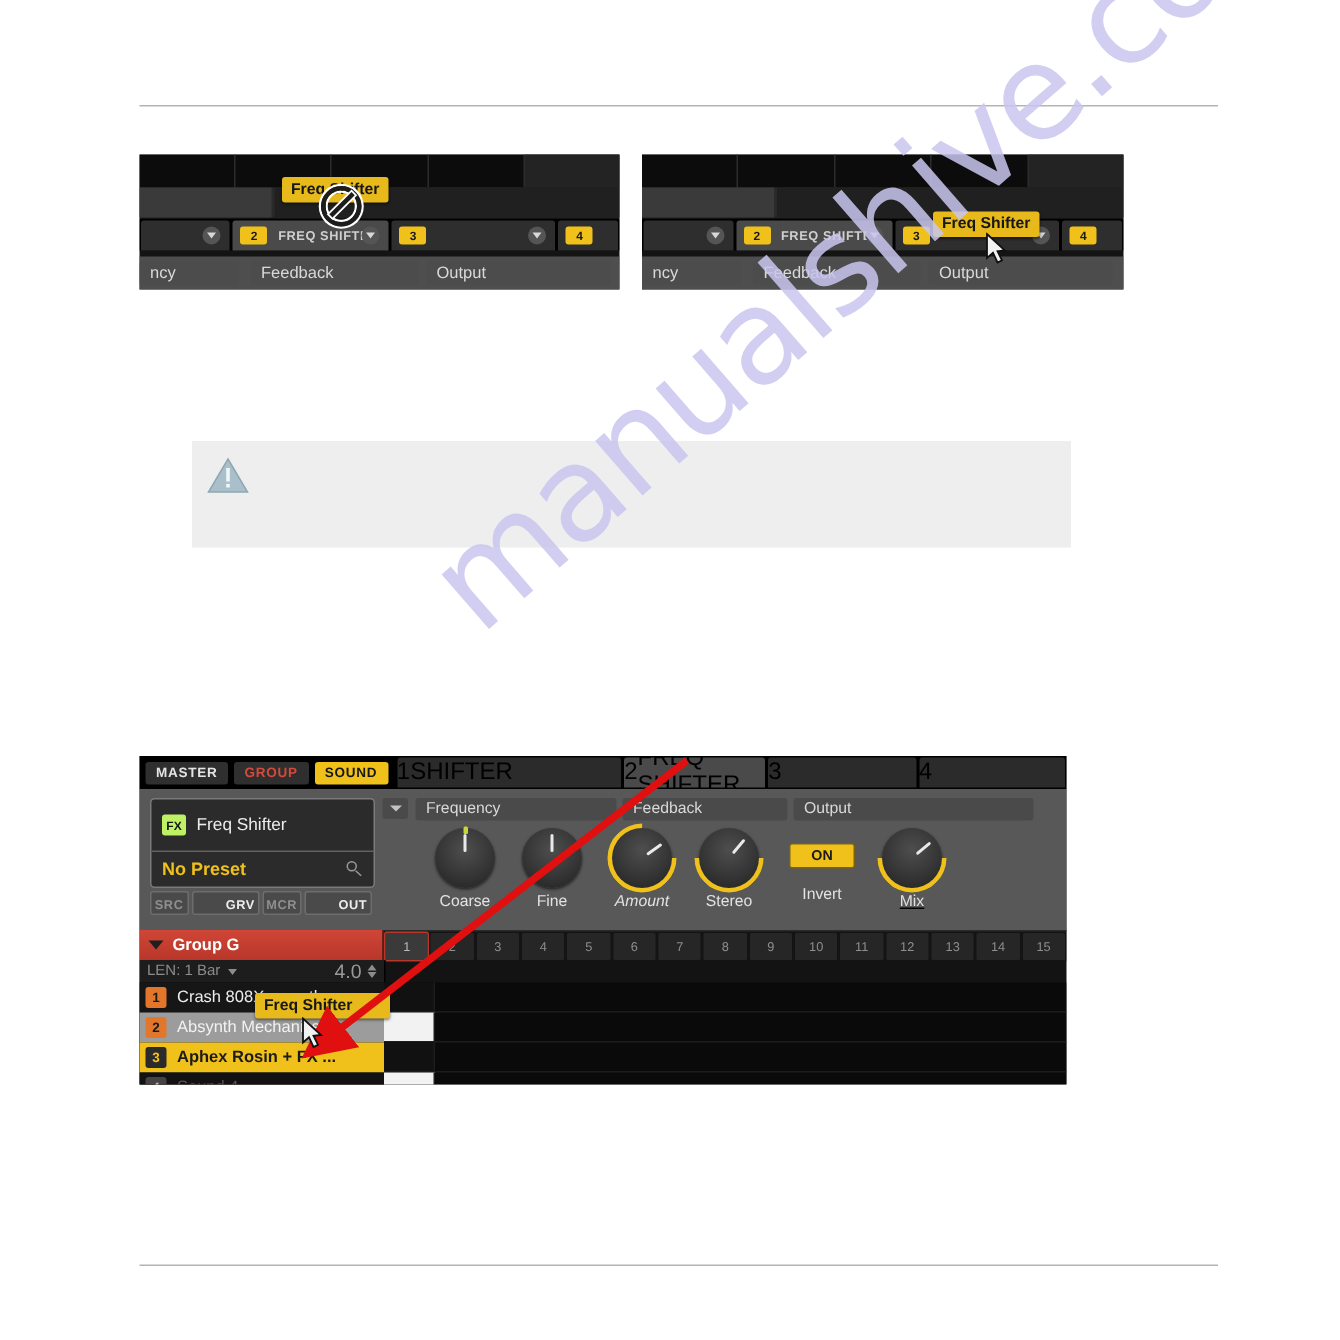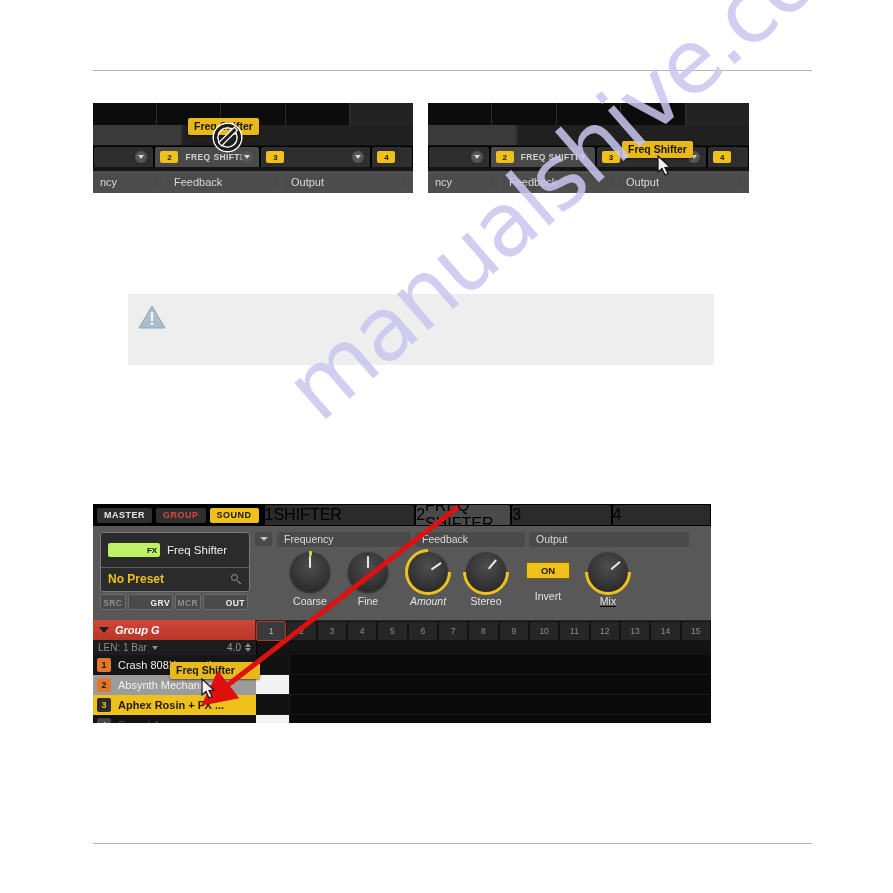--- a/index.html
+++ b/index.html
@@ -158,21 +158,21 @@
 
   .m-body{position:absolute;left:0;top:22px;width:100%;height:94px;background:#585858;}
   .fxbox{
     position:absolute;left:7px;top:6px;width:148px;height:58px;
     background:#2b2b2b;border:1px solid #7a7a7a;border-radius:3px;
   }
   .fxbox .row1{display:flex;align-items:center;height:34px;padding-left:7px;}
   .fxtag{
     width:16px;height:14px;background:#bef264;color:#151515;
     font-size:8px;font-weight:bold;border-radius:2px;
-    display:flex;align-items:center;justify-content:center;padding-left:36px;
+    display:flex;align-items:center;justify-content:center;
   }
   .fxname{color:#ededed;font-size:11.5px;margin-left:7px;}
   .fxbox .row2{
     height:22px;border-top:1px solid #606060;
     display:flex;align-items:center;padding:0 7px;
     justify-content:space-between;
   }
   .preset{color:#f0c01b;font-size:12px;font-weight:bold;}
   .mag{width:11px;height:11px;position:relative;}
   .mag::before{
@@ -236,21 +236,20 @@
     box-sizing:border-box;
   }
 
   
   .grouprow{position:absolute;left:0;top:116px;width:100%;height:20px;}
   .grouphdr{
     position:absolute;left:0;top:0;width:163px;height:20px;
     background:linear-gradient(#cf4636,#b8372a);
     display:flex;align-items:center;box-sizing:border-box;
     border-right:1px solid #5e1b13;
-    font-style:italic;
   }
   .grouphdr .tri{
     width:0;height:0;margin-left:6px;
     border-left:5px solid transparent;border-right:5px solid transparent;
     border-top:6px solid #1f1f1f;
   }
   .grouphdr .gname{color:#fff;font-size:11px;font-weight:bold;margin-left:6px;}
   .patrow{
     position:absolute;left:163px;top:0;right:0;height:20px;
     display:flex;background:#141414;border-top:1px solid #2a2a2a;
@@ -266,21 +265,21 @@
     position:absolute;left:0;top:136px;width:163px;height:15px;
     background:#1d1d1d;display:flex;align-items:center;
     border-right:1px solid #000;
   }
   .lenrow .len{color:#8c8c8c;font-size:10px;margin-left:5px;}
   .lenrow .lcaret{
     width:0;height:0;margin-left:5px;
     border-left:3px solid transparent;border-right:3px solid transparent;
     border-top:4px solid #8c8c8c;
   }
-  .lenrow .num{color:#9a9a9a;font-size:10px;margin-left:auto;margin-right:4px;text-align:center;}
+  .lenrow .num{color:#9a9a9a;font-size:13px;margin-left:auto;margin-right:4px;text-align:center;}
   .lenrow .spin{
     margin-right:5px;display:flex;flex-direction:column;gap:1px;
   }
   .lenrow .spin i{
     width:0;height:0;border-left:3px solid transparent;border-right:3px solid transparent;
   }
   .lenrow .spin i.u{border-bottom:4px solid #8c8c8c;}
   .lenrow .spin i.d{border-top:4px solid #8c8c8c;}
 
   .sndlist{position:absolute;left:0;top:151px;width:163px;bottom:0;background:#0d0d0d;}

